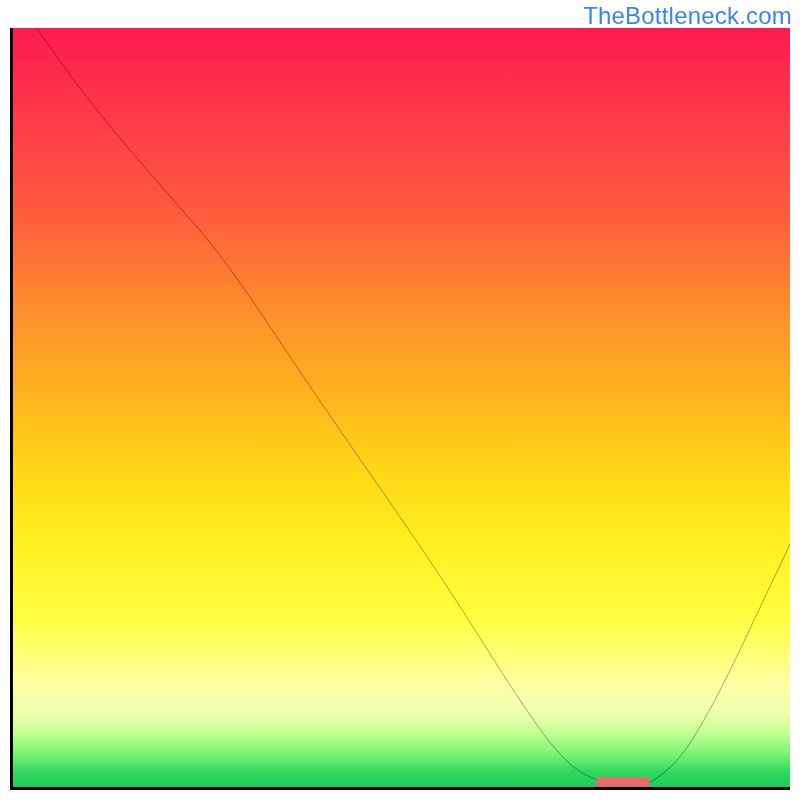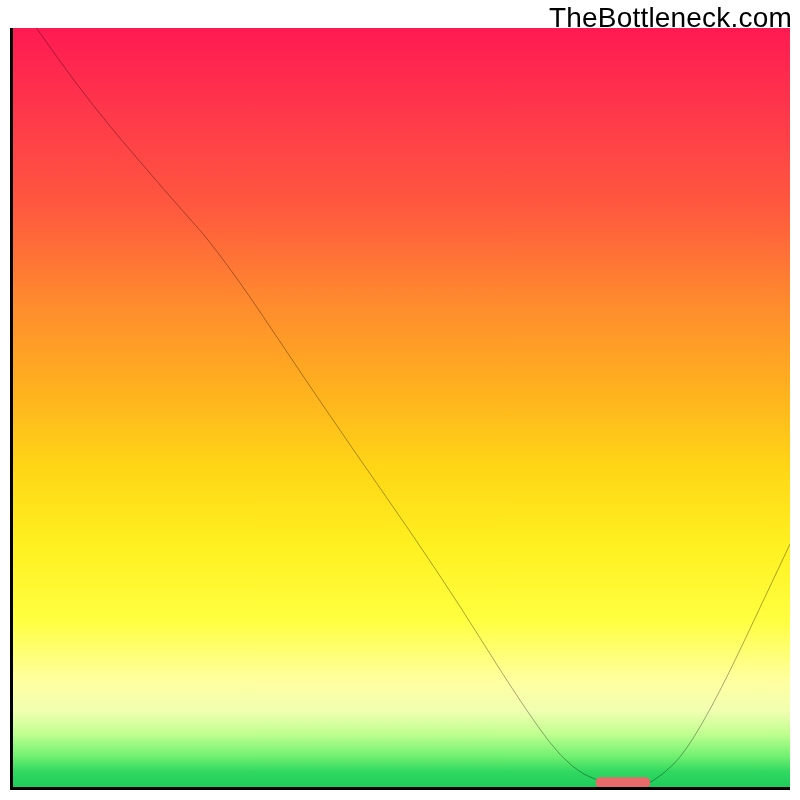--- a/index.html
+++ b/index.html
@@ -12,23 +12,23 @@
   }
   .container {
     position: relative;
     width: 800px;
     height: 800px;
   }
   .watermark {
     position: absolute;
     top: 2px;
     right: 8px;
-    font-size: 28px;
+    font-size: 24px;
     font-weight: 400;
-    color: #000000;
+    color: #3b82f6;
     letter-spacing: 0.2px;
   }
   .plot-area {
     position: absolute;
     left: 10px;
     top: 28px;
     width: 780px;
     height: 762px;
     border-left: 3px solid #000;
     border-bottom: 3px solid #000;

